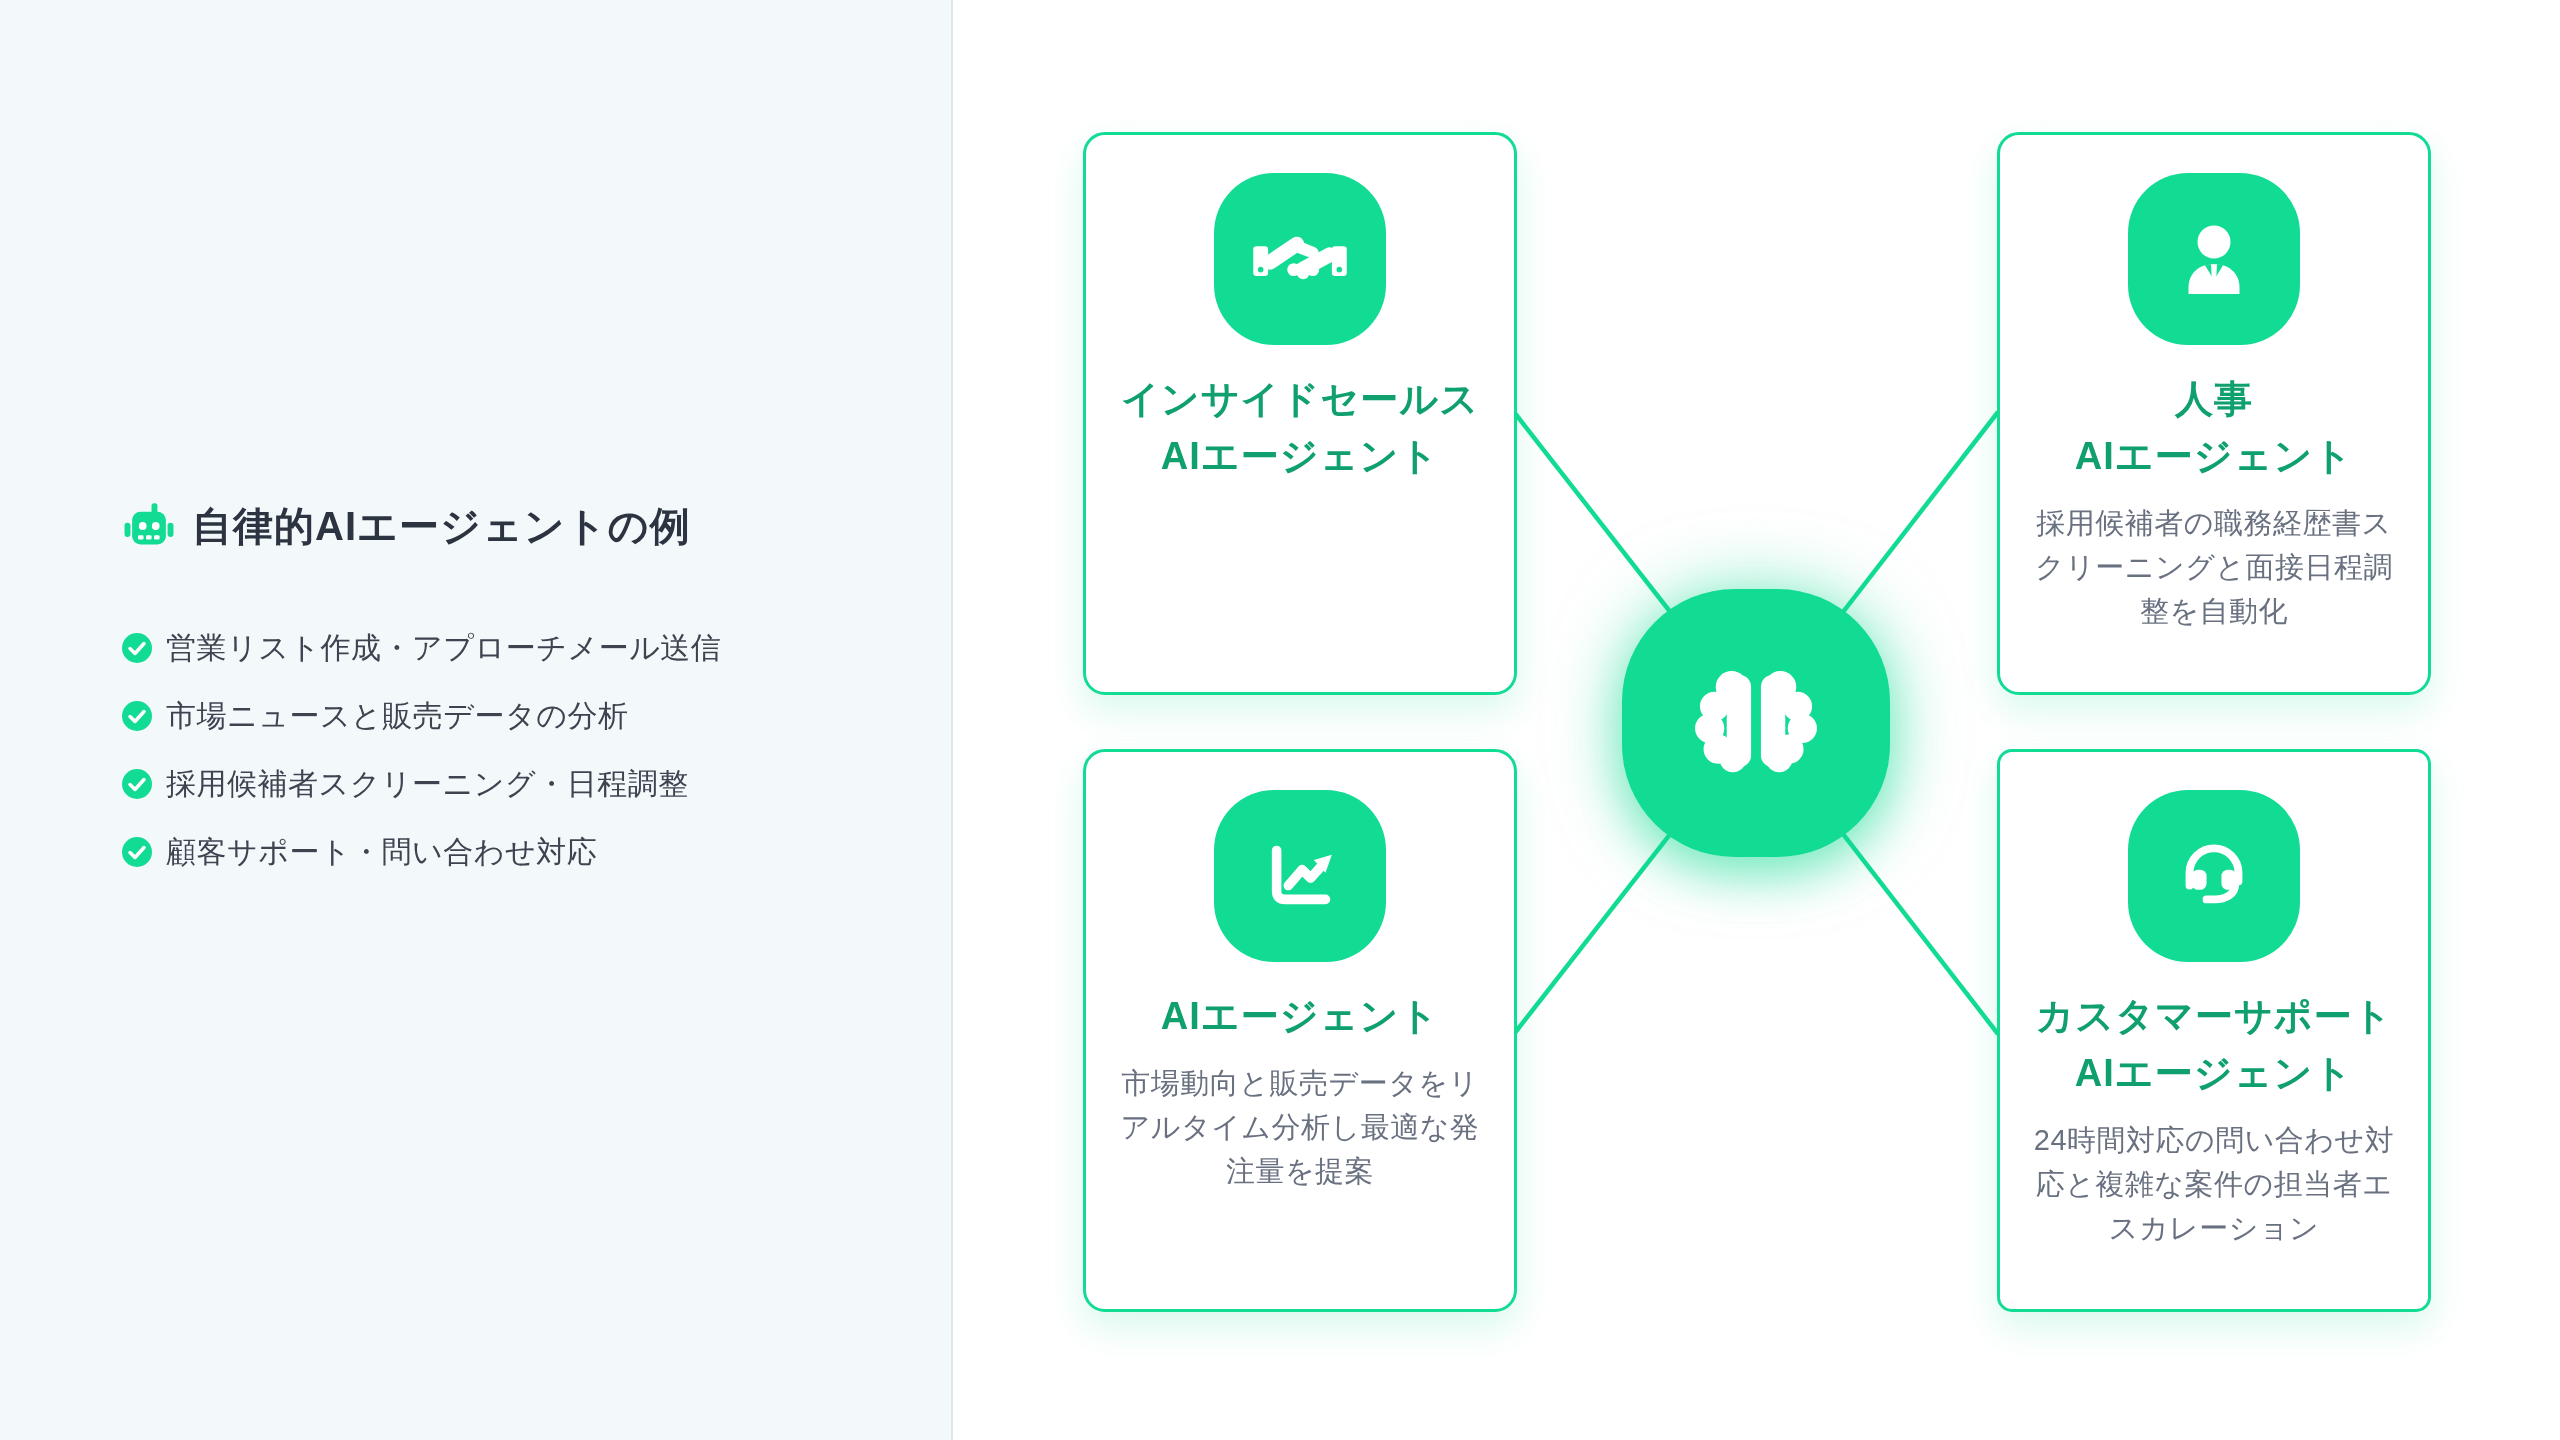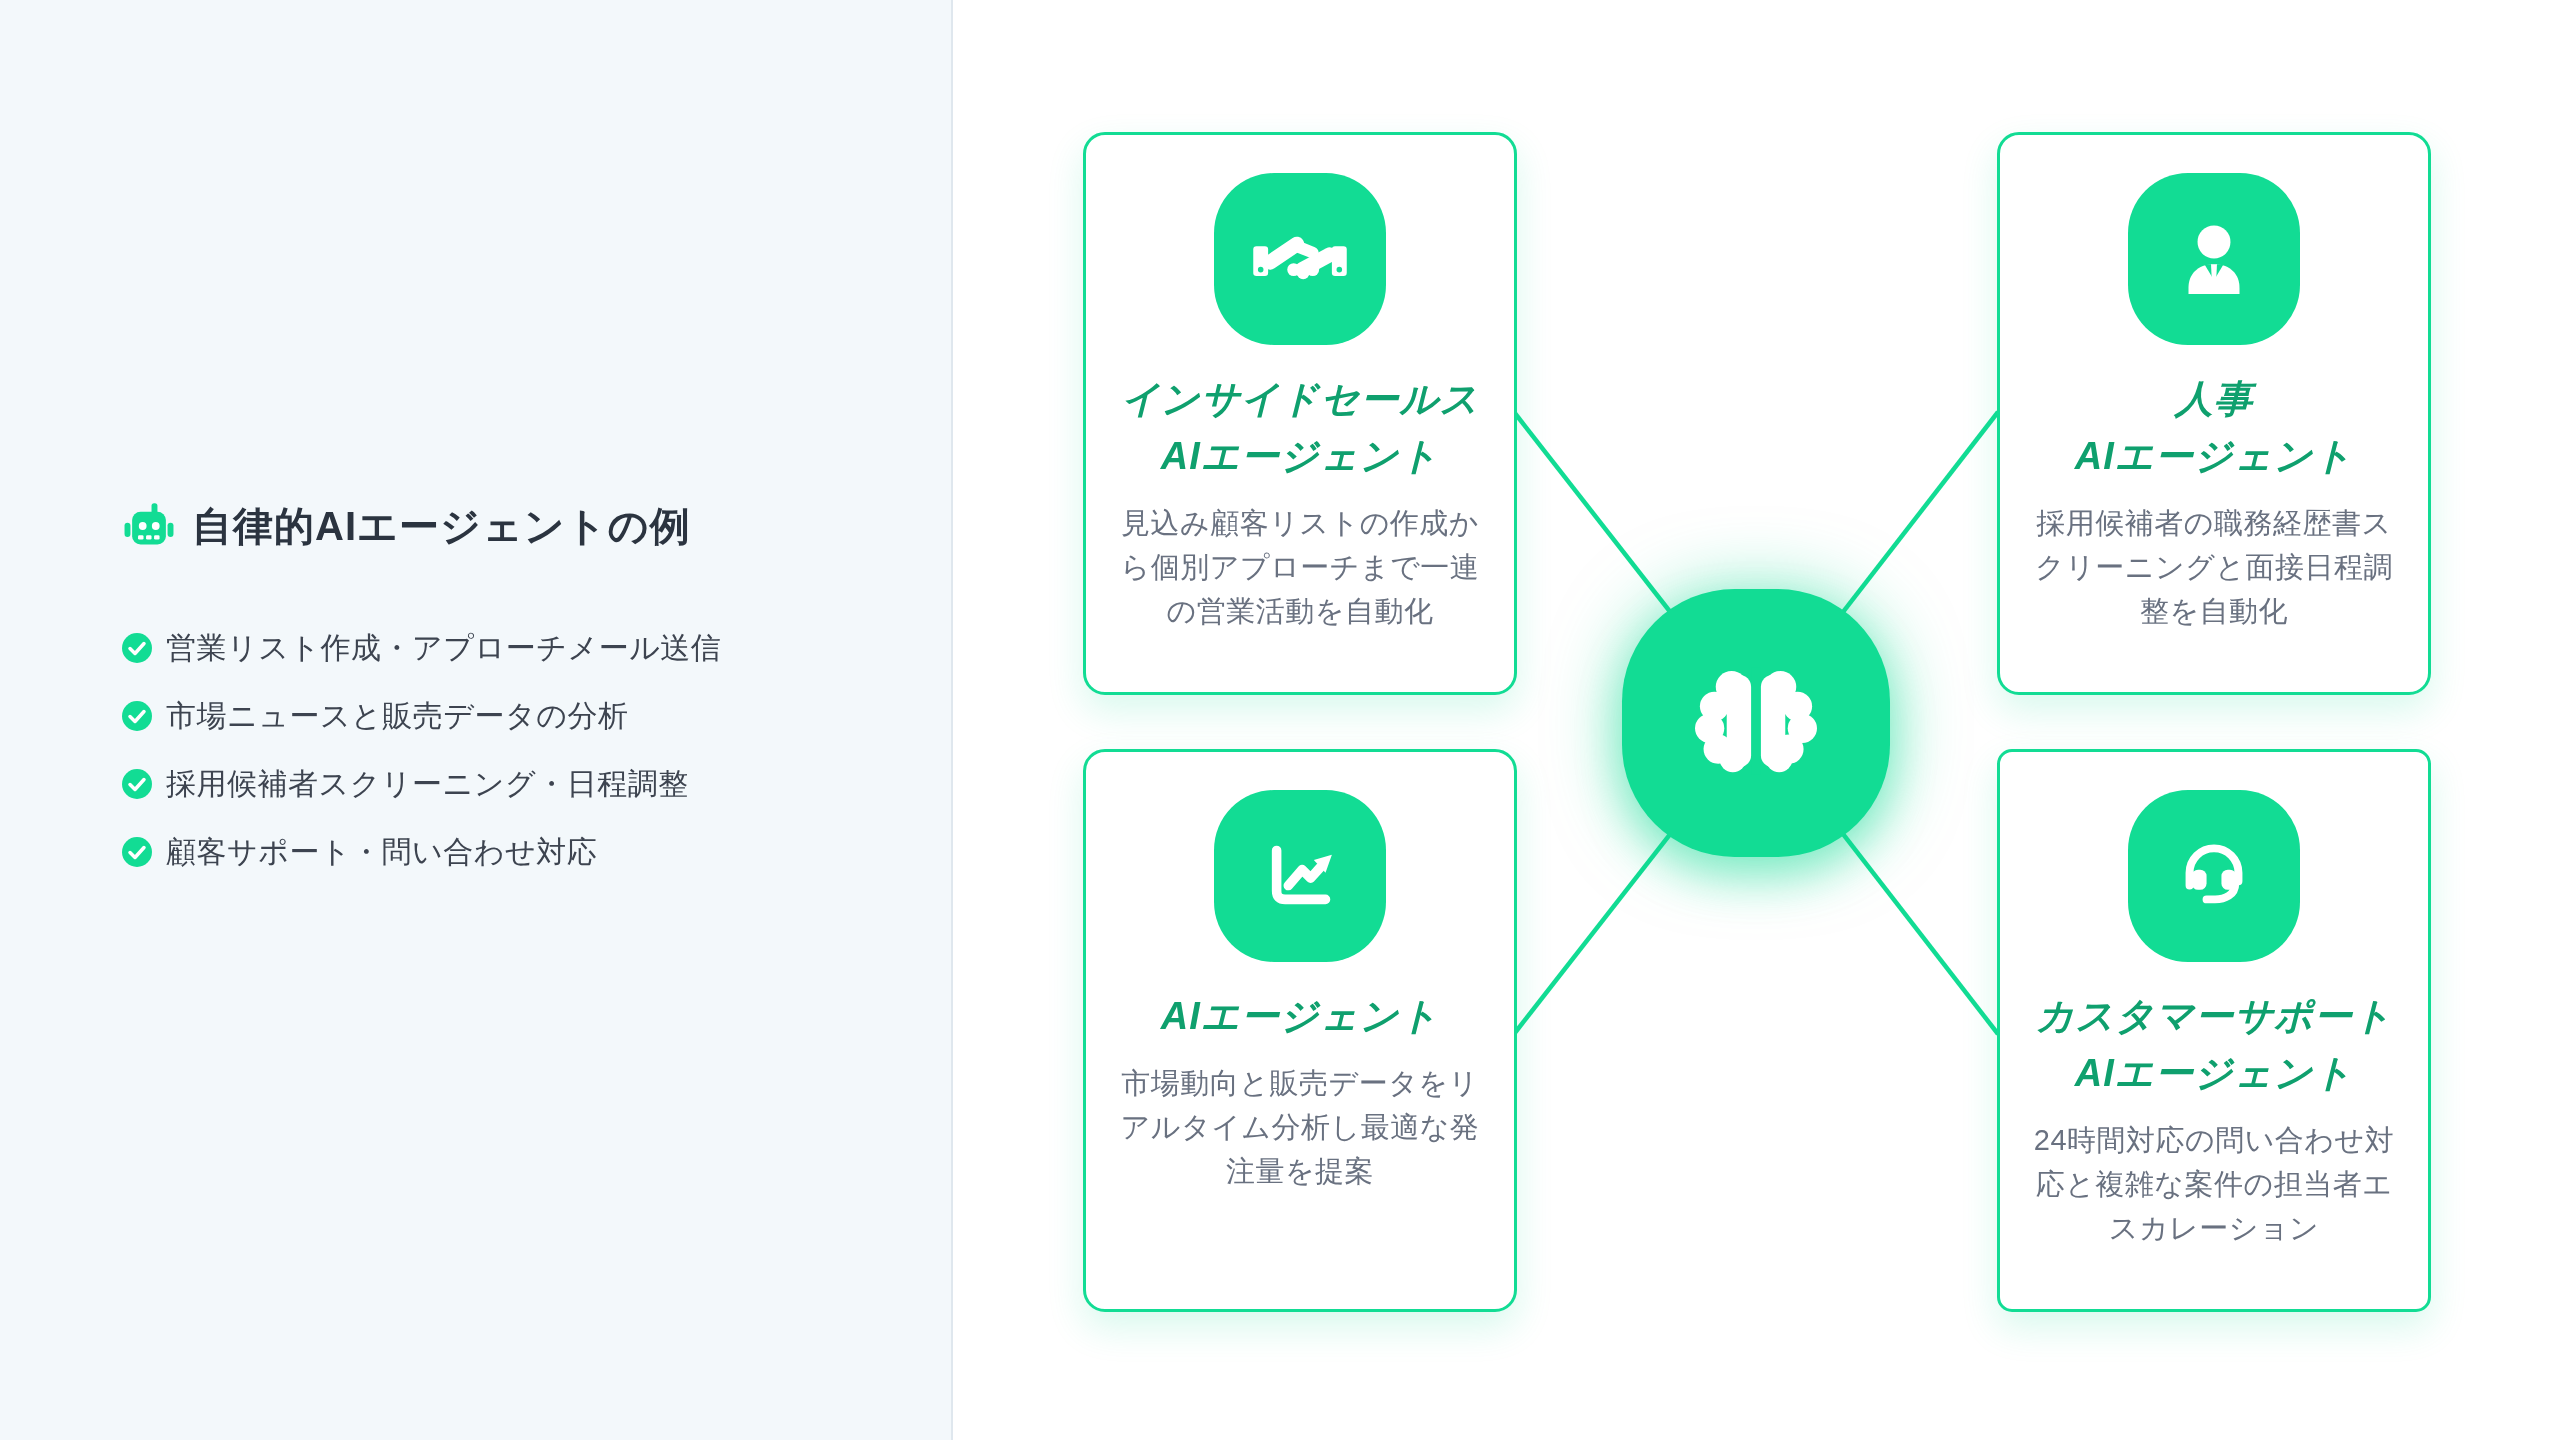--- a/index.html
+++ b/index.html
@@ -66,21 +66,21 @@
   .card.c4{left:1042px;top:749px;border-radius:15px;}
 
   .card-icon{
     width:172px;height:172px;flex:0 0 auto;
     background:var(--accent);border-radius:60px;
     display:flex;align-items:center;justify-content:center;
   }
   .card-icon svg{width:102px;height:102px;}
   .card-title{
     margin-top:26px;font-size:38px;line-height:57px;font-weight:bold;
-    color:var(--accent_dark);letter-spacing:1px;font-style:italic;
+    color:var(--accent_dark);letter-spacing:1px;
   }
   .card-title span{display:block;}
   .card-desc{
     margin-top:16px;font-size:29px;line-height:44px;color:var(--desc_text);
     width:378px;letter-spacing:0.5px;
   }
 
   .hub{
     position:absolute;left:667px;top:589px;width:268px;height:268px;z-index:2;
     background:var(--accent);border-radius:42%;
@@ -173,21 +173,20 @@
           <path d="M45 36 L60 42" stroke="#fff" stroke-width="11" stroke-linecap="round"></path>
           <circle cx="42" cy="58" r="6" fill="#fff"></circle>
           <circle cx="51" cy="61" r="6" fill="#fff"></circle>
           <circle cx="60" cy="58" r="6" fill="#fff"></circle>
         </svg>
       </span>
       <h2 class="card-title">
         <span>インサイドセールス</span>
         <span>AIエージェント</span>
       </h2>
-      <p class="card-desc">見込み顧客リストの作成から個別アプローチまで一連の営業活動を自動化</p>
     </section>
 
     <section class="card c2">
       <span class="card-icon">
         <svg viewBox="0 0 96 96">
           <circle cx="48" cy="32" r="15.5" fill="#fff"></circle>
           <path d="M48 53 C64 53 72 63 72 75 L72 81 L24 81 L24 75 C24 63 32 53 48 53 Z" fill="#fff"></path>
           <polygon points="39,53 57,53 48,68" fill="var(--accent)"></polygon>
           <polygon points="45.2,53 50.8,53 50,70 48,74.5 46,70" fill="#fff"></polygon>
         </svg>

